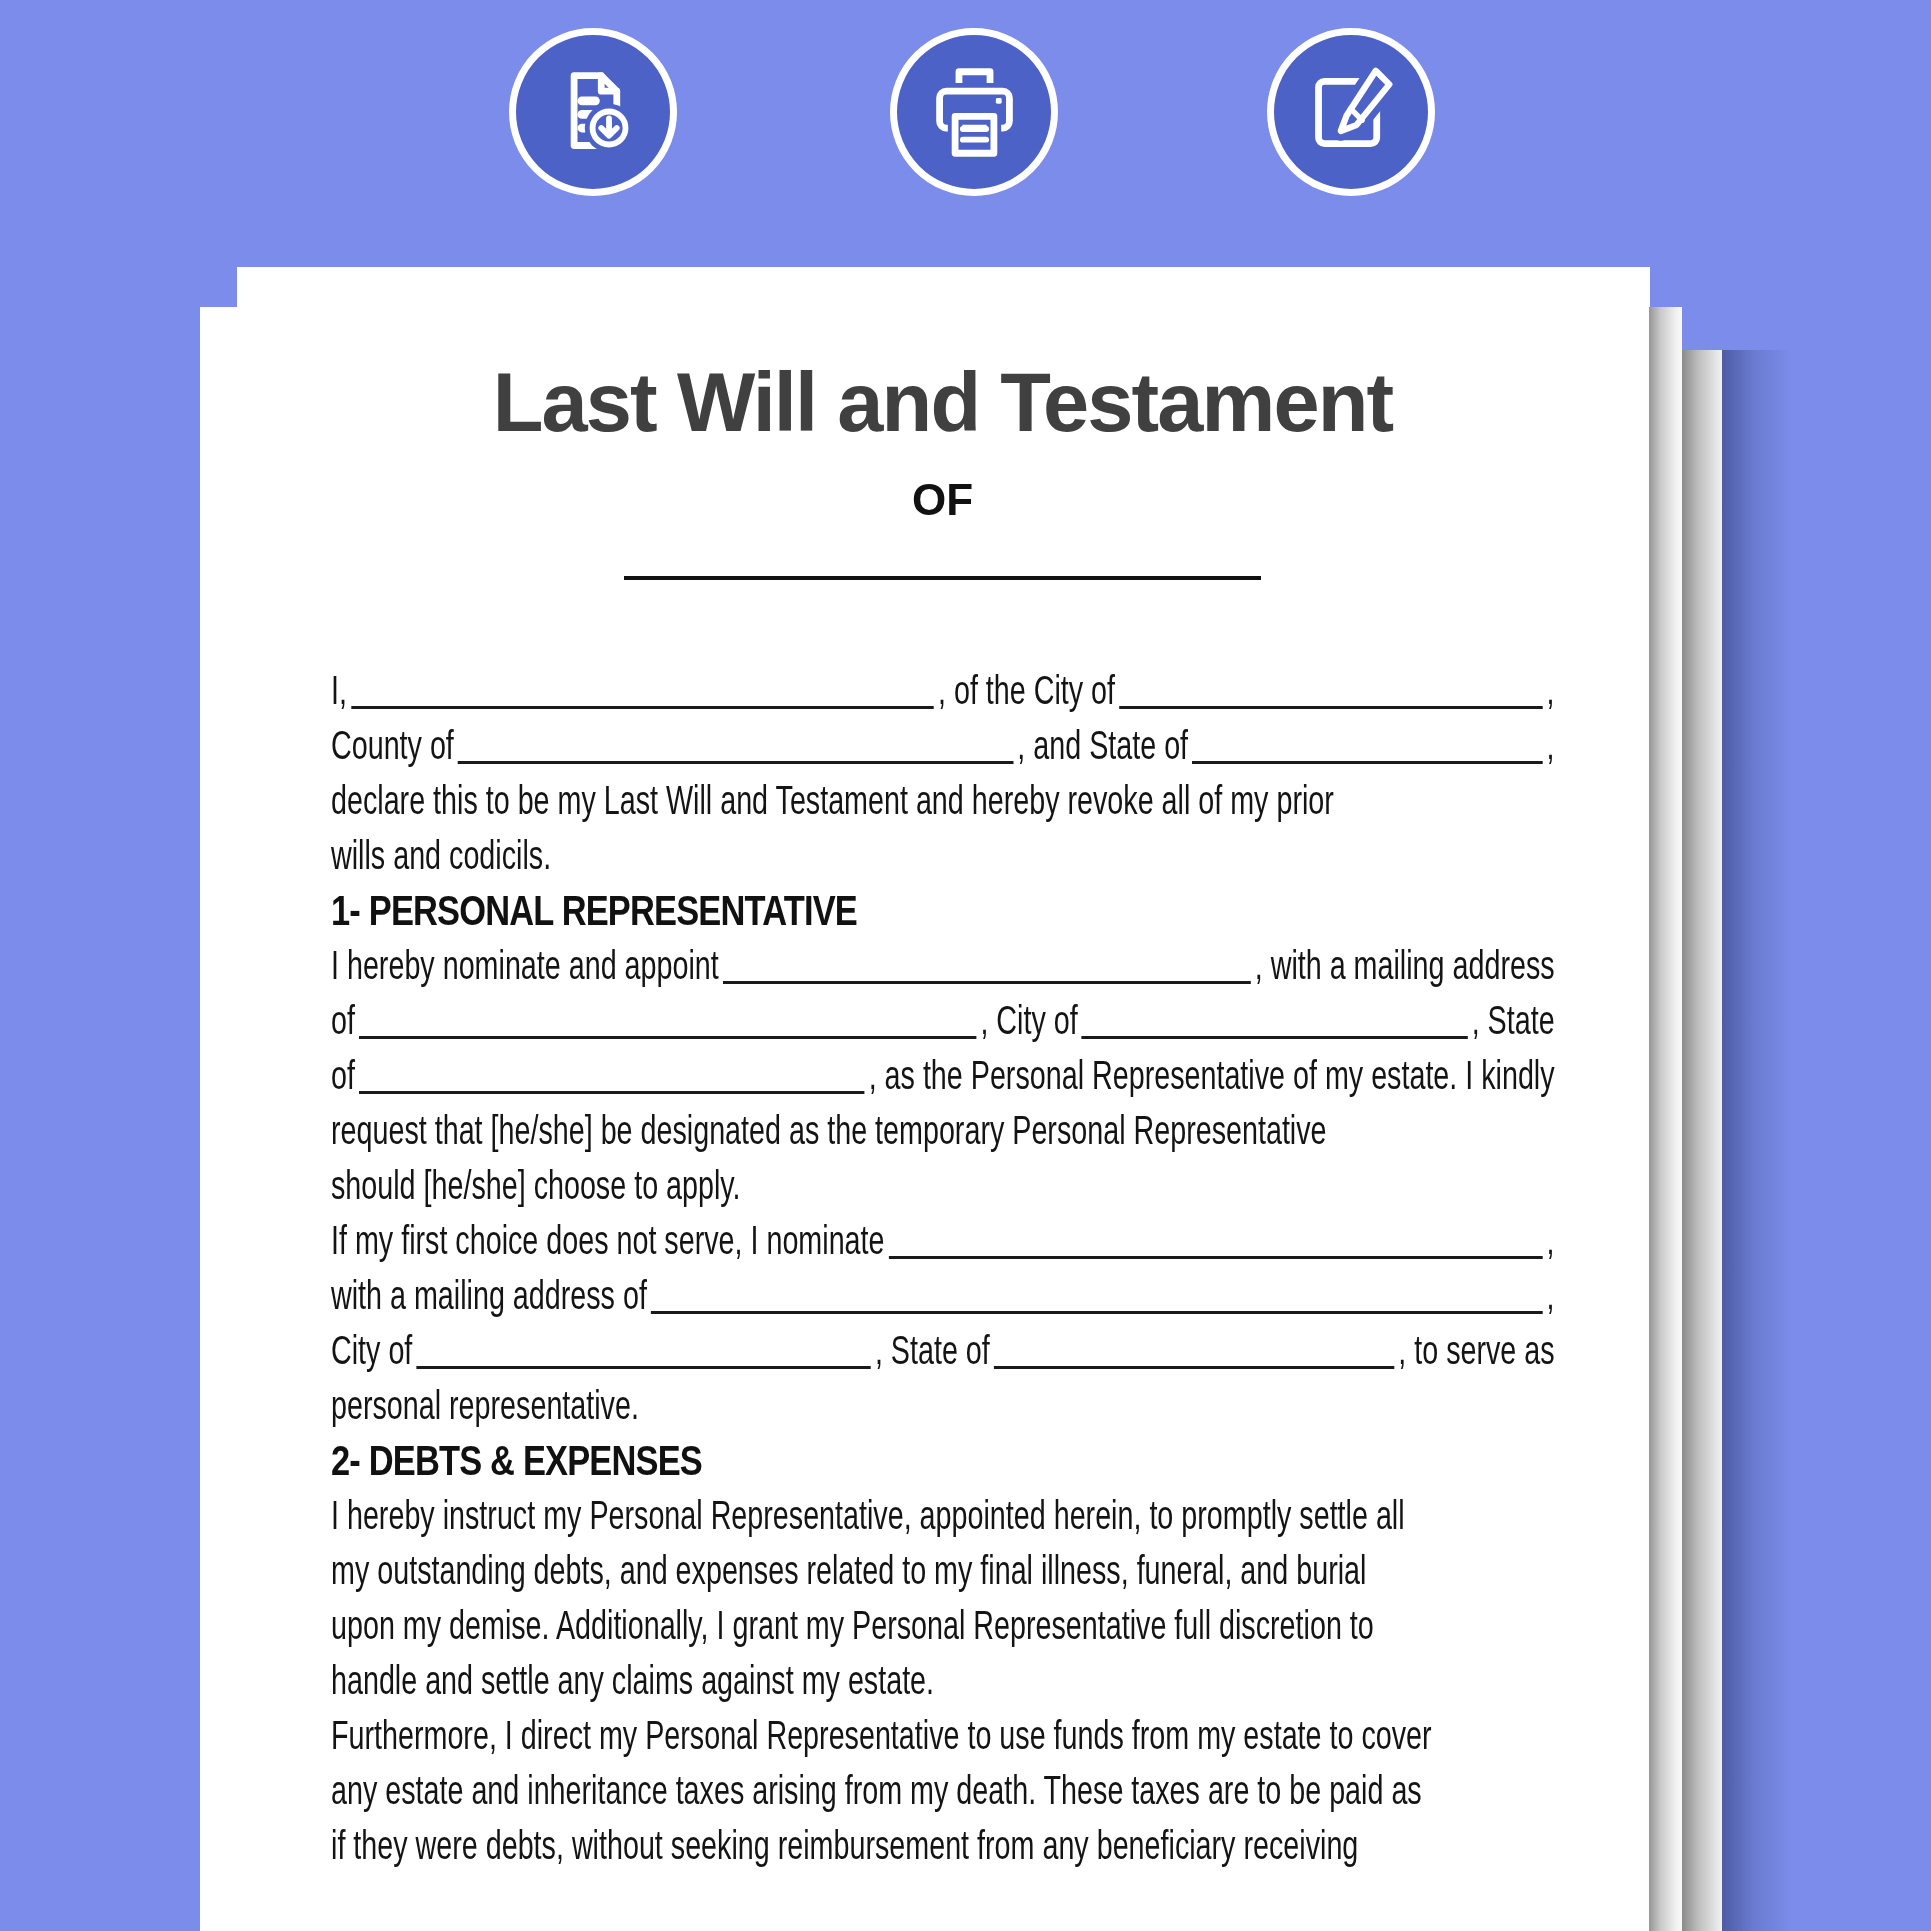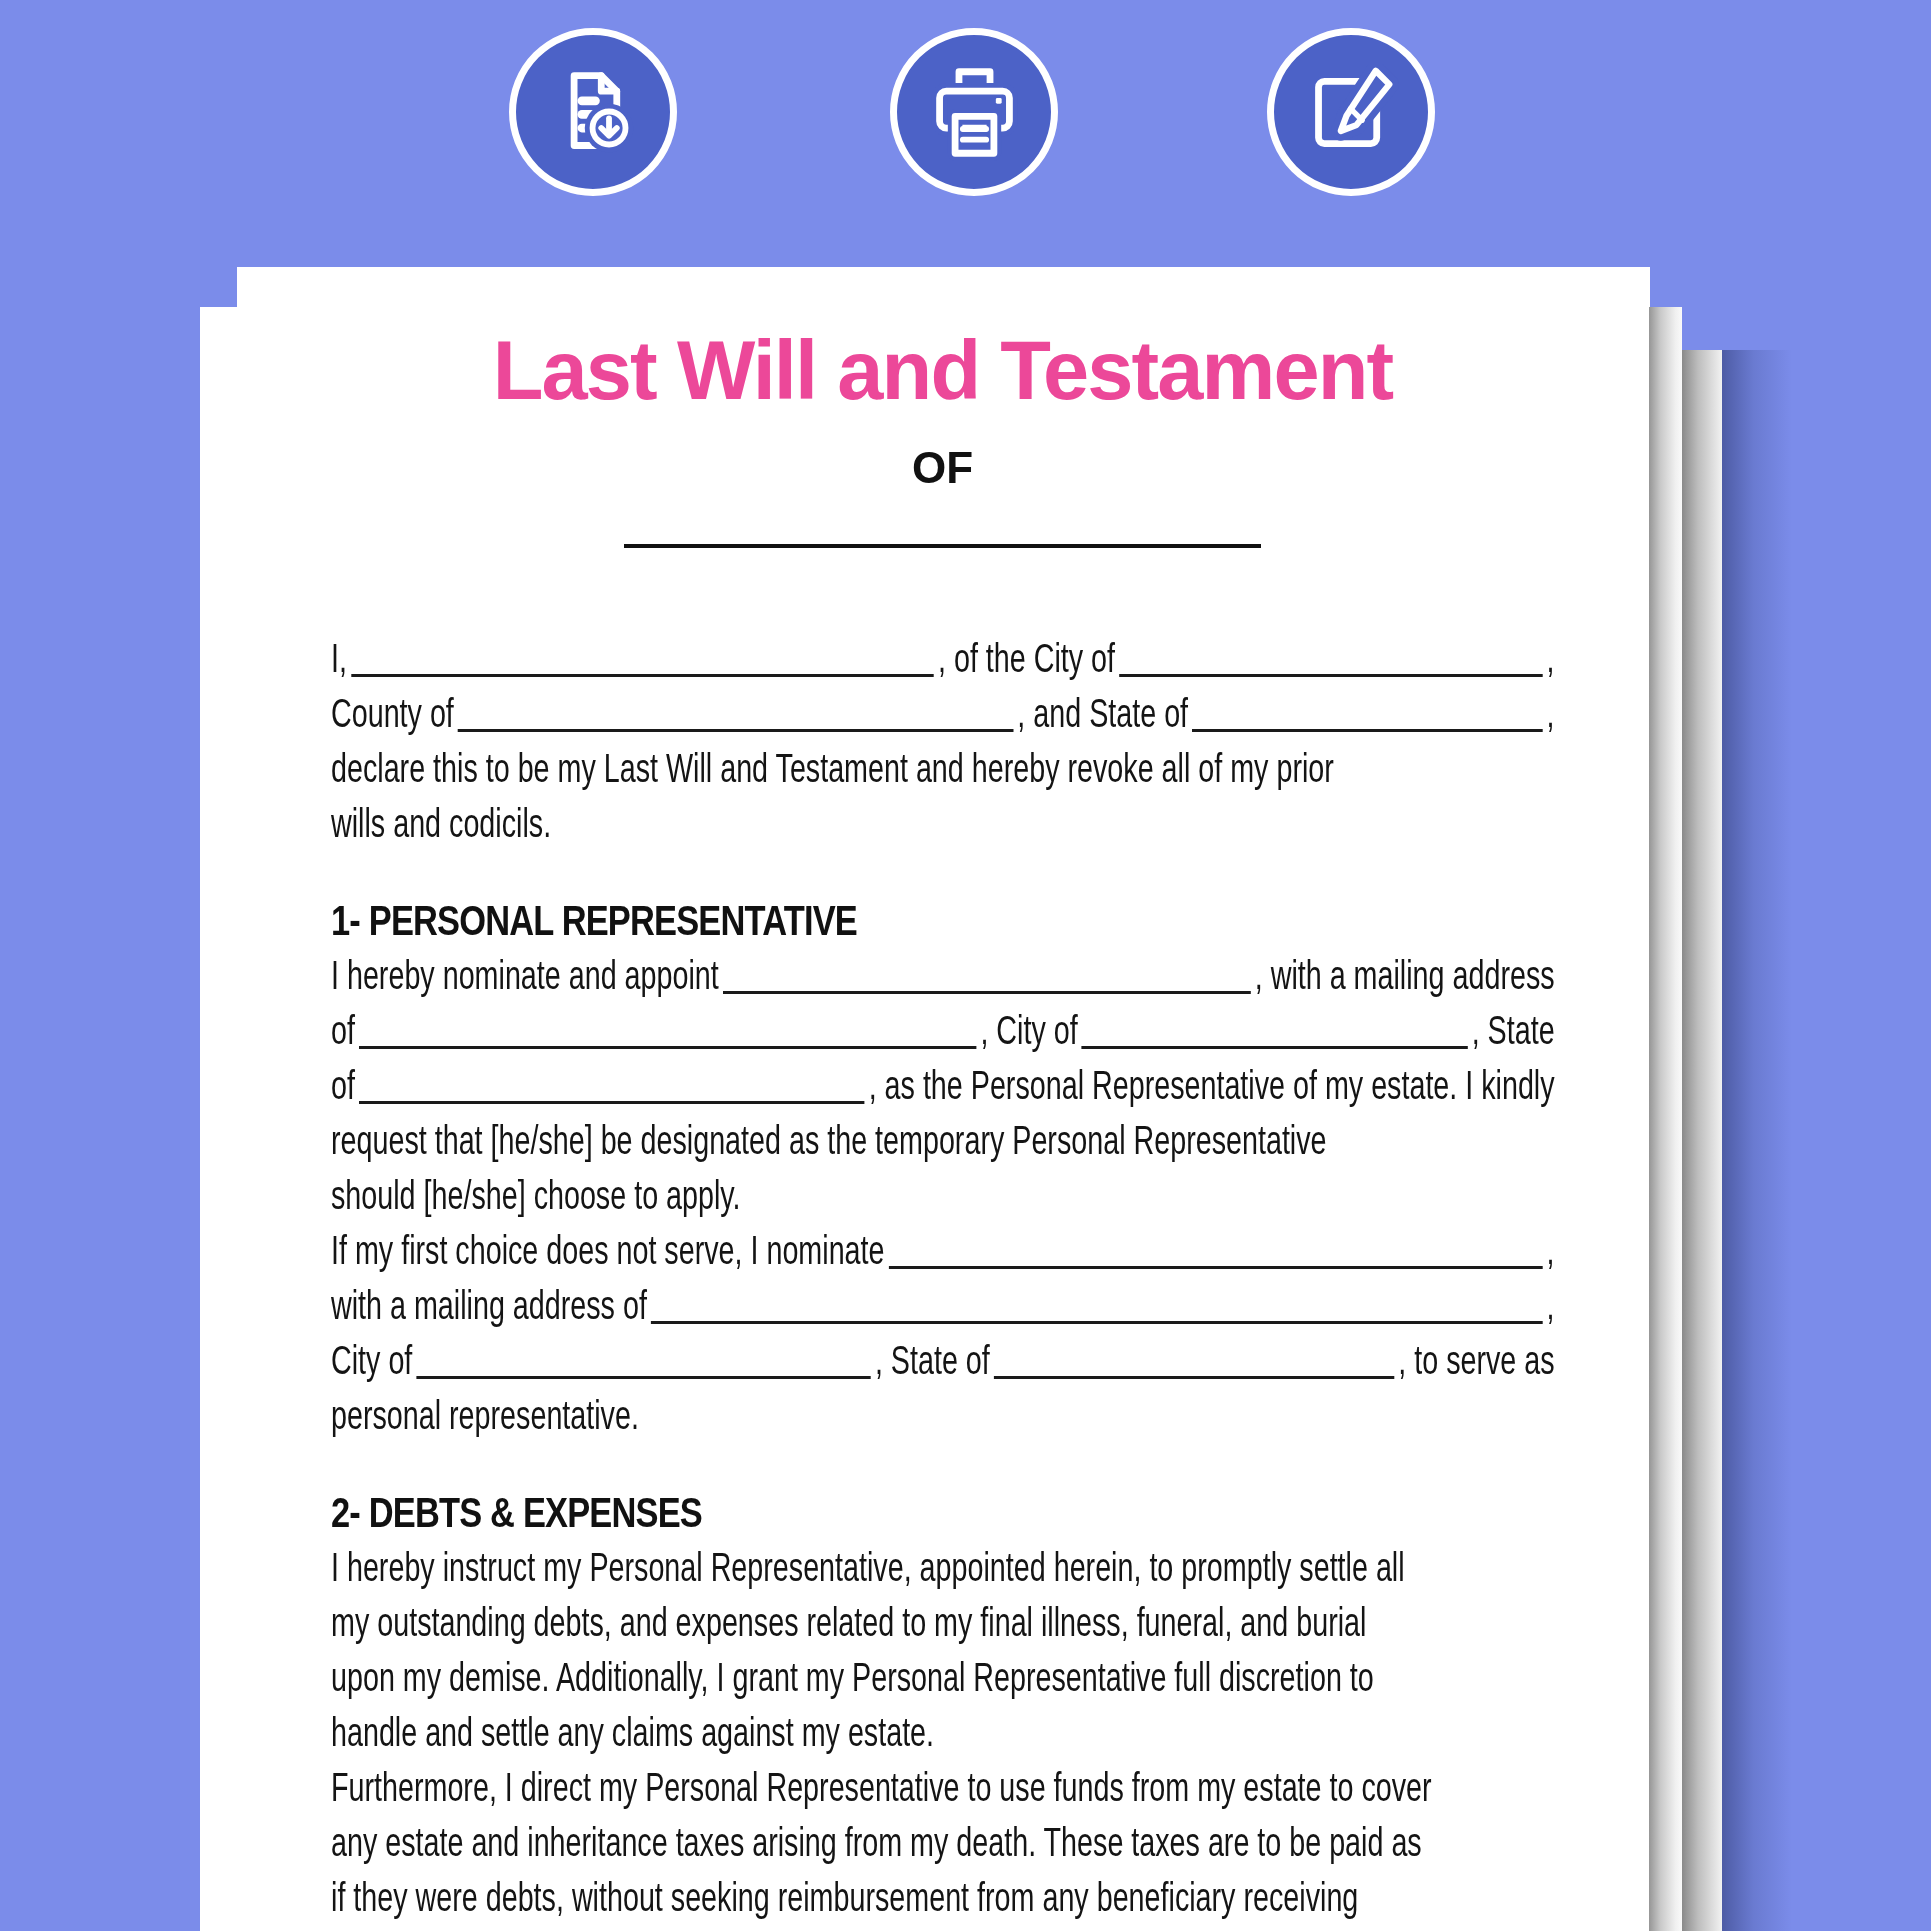--- a/index.html
+++ b/index.html
@@ -18,32 +18,32 @@
     background:linear-gradient(90deg,#969696 0%,#c9c9c9 35%,#f0f0f0 80%,#fafafa 100%);}
   .strip-b{position:absolute;left:1682px;top:350px;width:40px;height:1582px;
     background:linear-gradient(90deg,#8a8a8a 0%,#bdbdbd 40%,#e9e9e9 90%,#f2f2f2 100%);}
   .page-shadow{position:absolute;left:1722px;top:350px;width:70px;height:1582px;
     background:linear-gradient(90deg,rgba(40,52,108,0.55) 0%,rgba(66,82,150,0.30) 45%,rgba(123,140,234,0) 100%);}
 
   .page{position:absolute;left:200px;top:307px;width:1413px;height:1624px;background:#ffffff;overflow:hidden;}
   .content{margin-left:131px;width:1223px;color:#141414;}
 
   
-  .doc-title{margin-top:22px;text-align:center;font-size:83px;line-height:83px;font-weight:bold;
-    letter-spacing:-1.9px;color:#ec4899;}
+  .doc-title{margin-top:54px;text-align:center;font-size:83px;line-height:83px;font-weight:bold;
+    letter-spacing:-1.9px;color:#404040;}
   .doc-of{margin-top:29px;text-align:center;font-size:44px;line-height:53px;font-weight:bold;color:#111;}
   .name-underline{margin:50px auto 0 auto;width:637px;height:0;border-bottom:4.8px solid #111;}
 
   
   .doc-body{margin-top:83px;}
   .line{display:flex;align-items:flex-end;gap:5.8px;width:1748px;transform:scaleX(0.70);
     transform-origin:0 0;font-size:41px;line-height:55px;white-space:pre;}
   .line .t{flex:0 0 auto;}
   .line .blank{border-bottom:3.9px solid #1a1a1a;align-self:flex-end;margin-bottom:8.7px;min-width:39px;}
-  .section{margin-top:42px;}
+  .section{}
   .sec-heading{font-size:42px;line-height:55px;font-weight:bold;letter-spacing:-1px;
     transform:scaleX(0.82);transform-origin:0 0;white-space:pre;color:#111;}
 </style>
 </head>
 <body>
 
 <div class="stage">
 
   <div class="icon-circle" id="ic1">
     <span>

